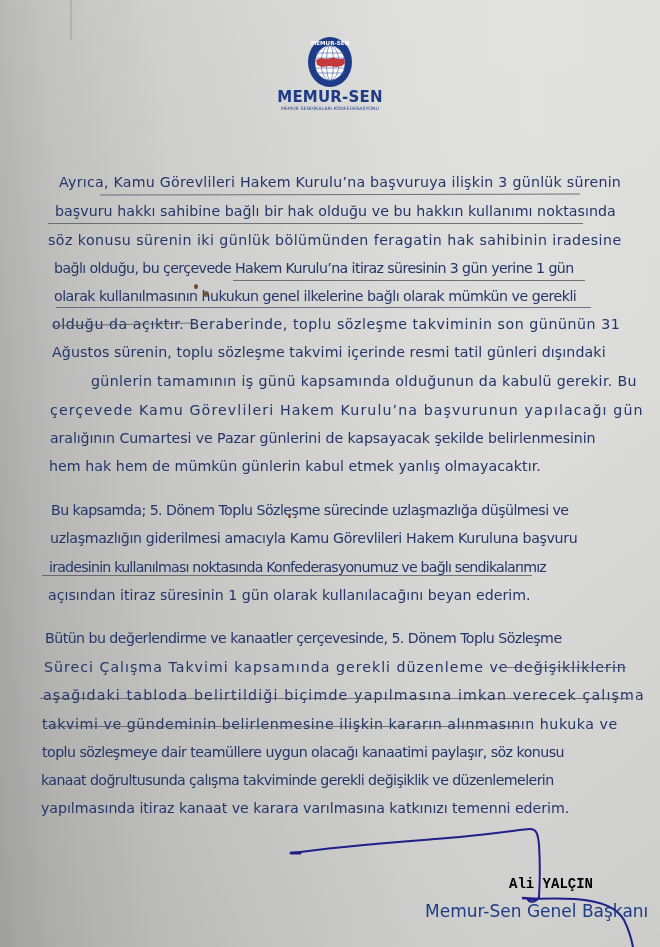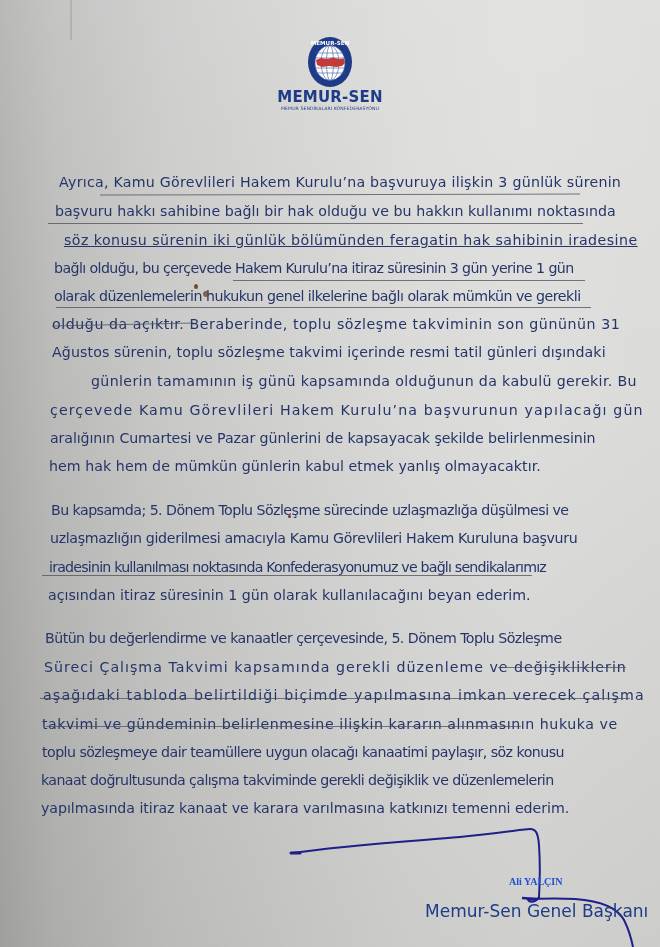--- a/index.html
+++ b/index.html
@@ -36,22 +36,22 @@
       font-family: "DejaVu Sans", sans-serif; font-size: 14.2px;
     }
     .line {
       position: absolute; white-space: nowrap; letter-spacing: 0px;
     }
     .uline {
       position: absolute; height: 1px; background: #4b4f5a; opacity: 0.75;
     }
     .spot { position: absolute; border-radius: 50%; background: #6b4a2a; }
     .sig-name {
-      position: absolute; left: 509px; top: 876px; font-weight: bold; font-size: 10px;
-      color: #1d4ed8; font-family: Liberation Serif, serif;
+      position: absolute; left: 509px; top: 876px; font-weight: bold; font-size: 14px;
+      color: #000000; font-family: Liberation Mono, monospace;
     }
     .sig-title {
       position: absolute; left: 425px; top: 901px; font-size: 17px;
       color: #1d3b86; font-family: "DejaVu Sans", sans-serif;
     }
     svg.signature { position: absolute; left: 0; top: 0; pointer-events: none; }
   </style>
 </head>
 <body>
 
@@ -78,23 +78,23 @@
   </div>
   <div class="logo-name">MEMUR-SEN</div>
   <div class="logo-sub">MEMUR SENDİKALARI KONFEDERASYONU</div>
 </div>
 
 <div class="text-block">
 
   <div>
     <div class="line" style="left:59px; top:174px; letter-spacing:0.25px;">Ayrıca, Kamu Görevlileri Hakem Kurulu’na başvuruya ilişkin 3 günlük sürenin</div>
     <div class="line" style="left:55px; top:203px; letter-spacing:0.05px;">başvuru hakkı sahibine bağlı bir hak olduğu ve bu hakkın kullanımı noktasında</div>
-    <div class="line" style="left:64px; top:232px; letter-spacing:0.45px;text-decoration:underline;">söz konusu sürenin iki günlük bölümünden feragatin hak sahibinin iradesine</div>
+    <div class="line" style="left:48px; top:232px; letter-spacing:0.45px;">söz konusu sürenin iki günlük bölümünden feragatin hak sahibinin iradesine</div>
     <div class="line" style="left:54px; top:260px; letter-spacing:-0.6px;">bağlı olduğu, bu çerçevede Hakem Kurulu’na itiraz süresinin 3 gün yerine 1 gün</div>
-    <div class="line" style="left:54px; top:288px; letter-spacing:-0.5px;">olarak düzenlemelerin hukukun genel ilkelerine bağlı olarak mümkün ve gerekli</div>
+    <div class="line" style="left:54px; top:288px; letter-spacing:-0.5px;">olarak kullanılmasının hukukun genel ilkelerine bağlı olarak mümkün ve gerekli</div>
     <div class="line" style="left:52px; top:316px; letter-spacing:0.55px;">olduğu da açıktır.  Beraberinde, toplu sözleşme takviminin son gününün 31</div>
     <div class="line" style="left:52px; top:344px; letter-spacing:0.1px;">Ağustos sürenin, toplu sözleşme takvimi içerinde resmi tatil günleri dışındaki</div>
     <div class="line" style="left:51px; top:373px; letter-spacing:0.35px;margin-left:40px;">günlerin tamamının iş günü kapsamında olduğunun da kabulü gerekir.  Bu</div>
     <div class="line" style="left:50px; top:402px; letter-spacing:1.1px;">çerçevede Kamu Görevlileri Hakem Kurulu’na başvurunun yapılacağı gün</div>
     <div class="line" style="left:50px; top:430px; letter-spacing:-0.1px;">aralığının Cumartesi ve Pazar günlerini de kapsayacak şekilde belirlenmesinin</div>
     <div class="line" style="left:49px; top:458px; letter-spacing:0.05px;">hem hak hem de mümkün günlerin kabul etmek yanlış olmayacaktır.</div>
   </div>
 
   <div>
     <div class="line" style="left:51px; top:502px; letter-spacing:-0.55px;">Bu kapsamda; 5. Dönem Toplu Sözleşme sürecinde uzlaşmazlığa düşülmesi ve</div>

